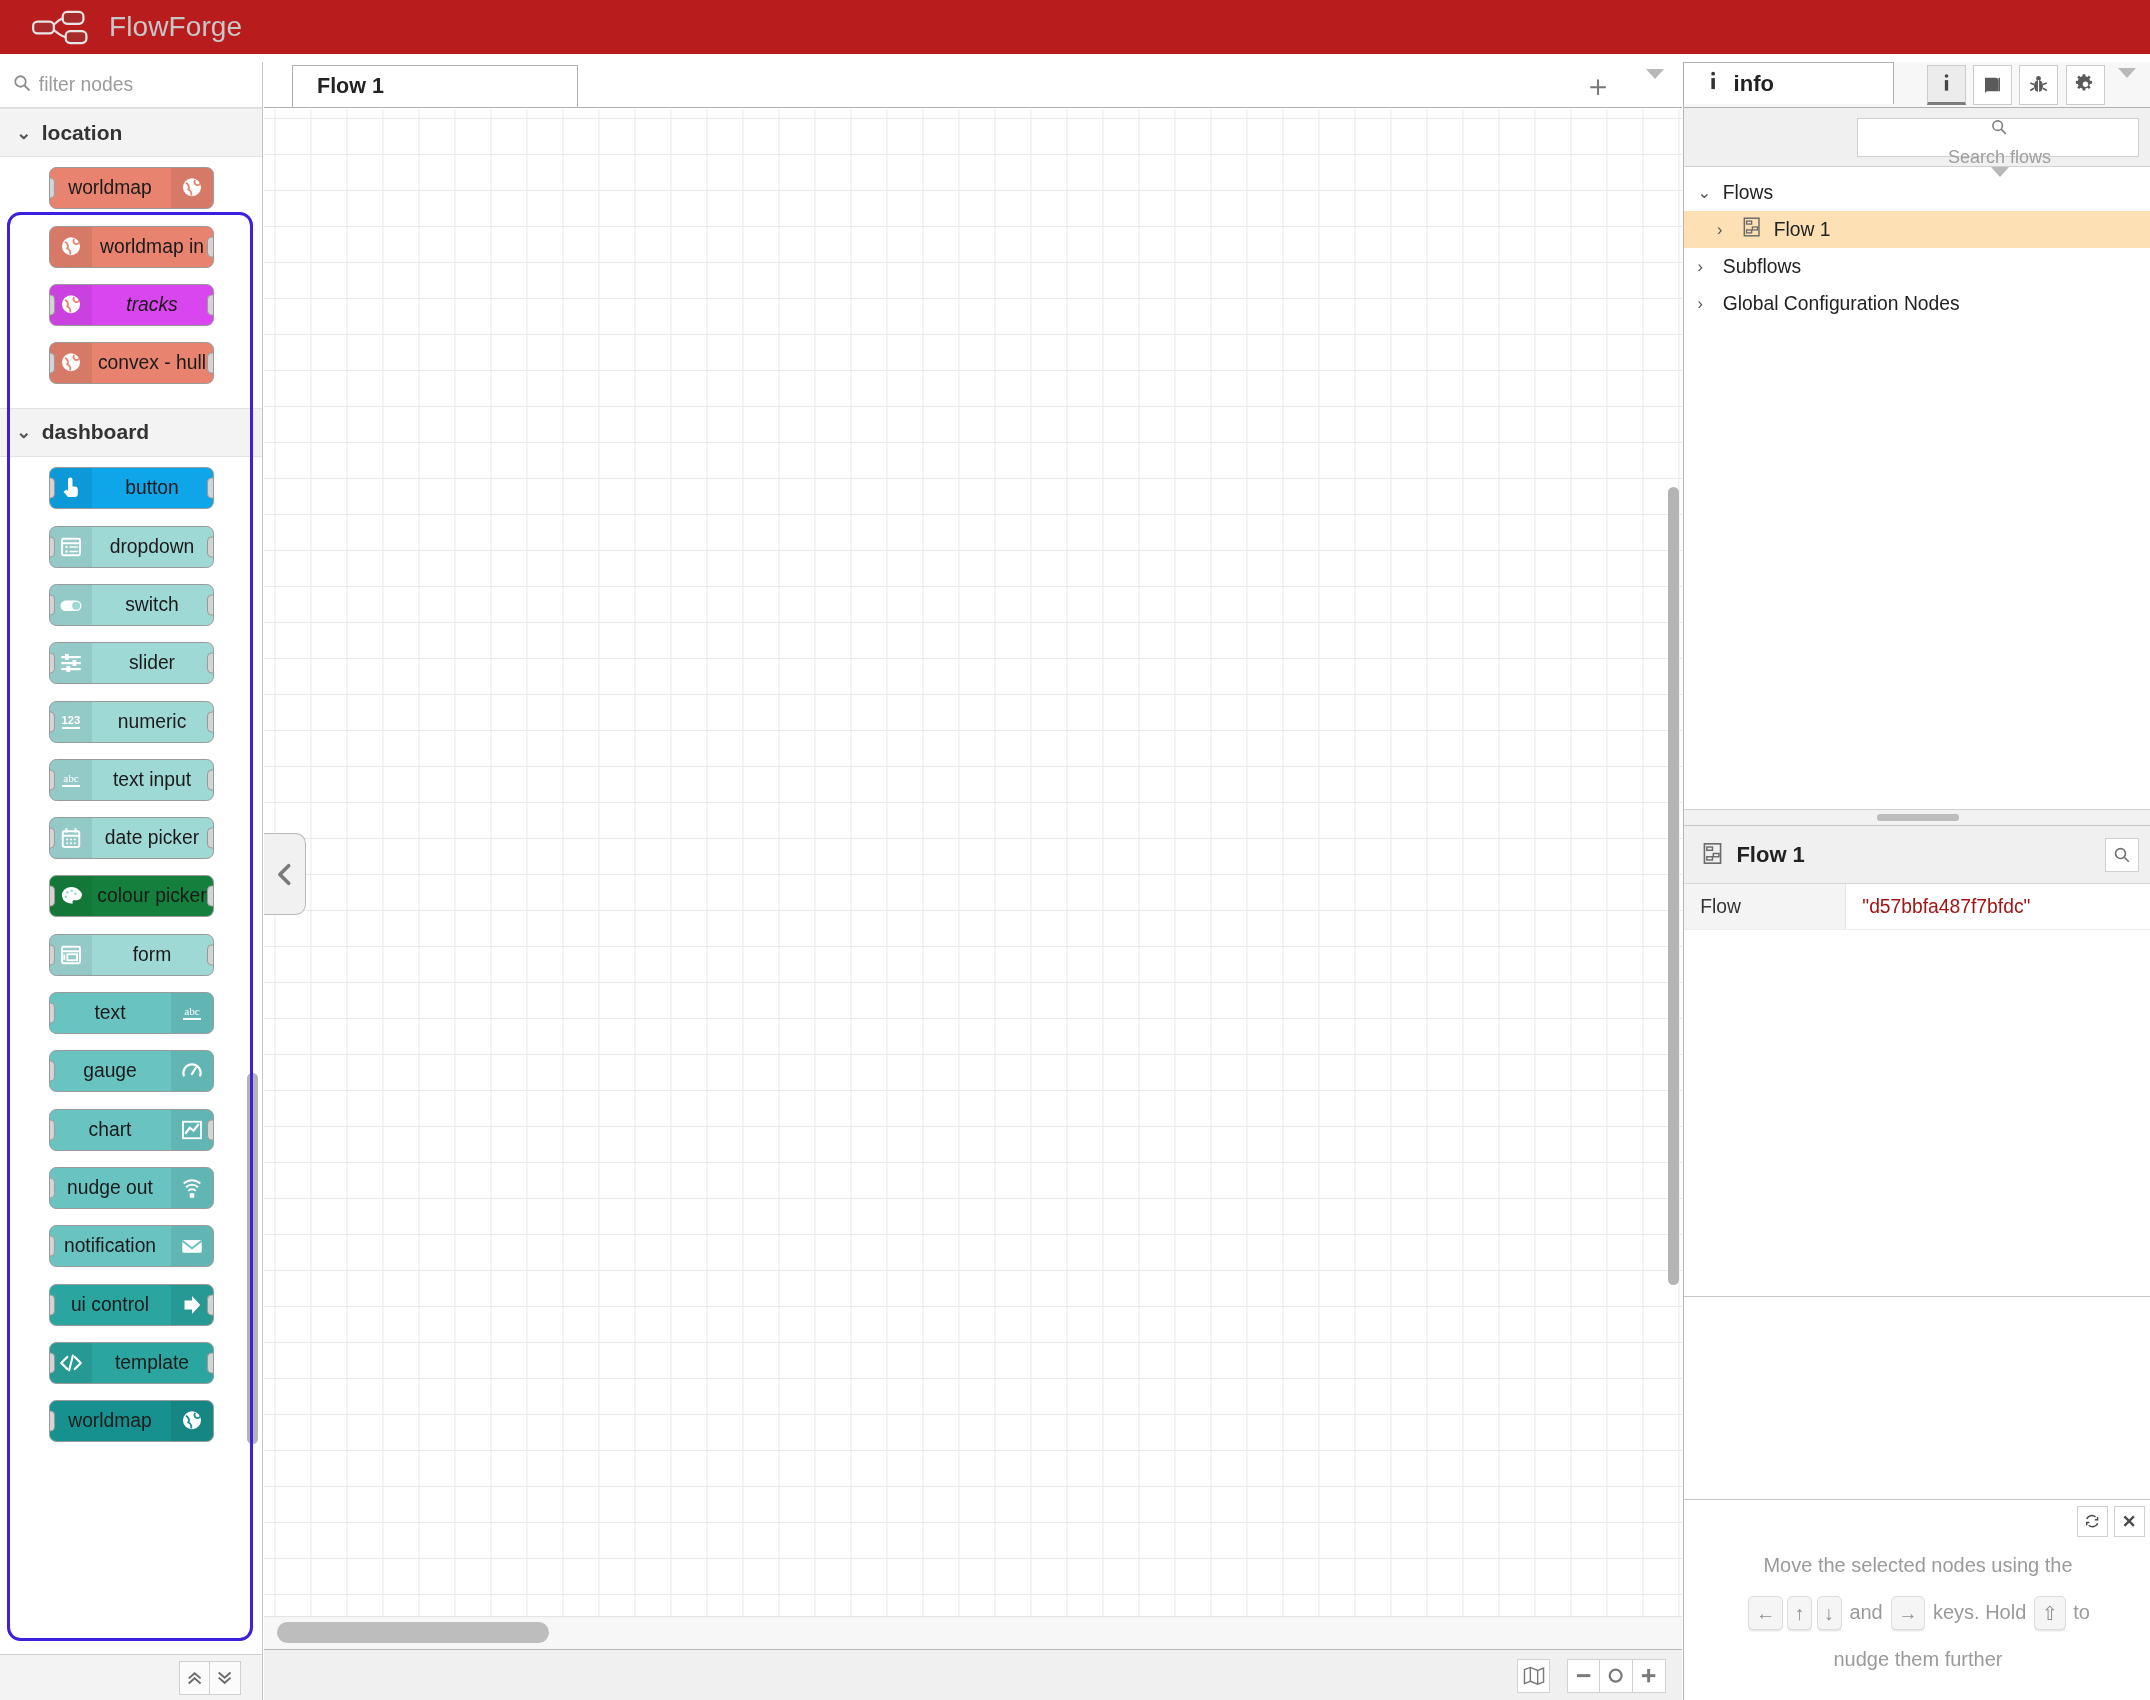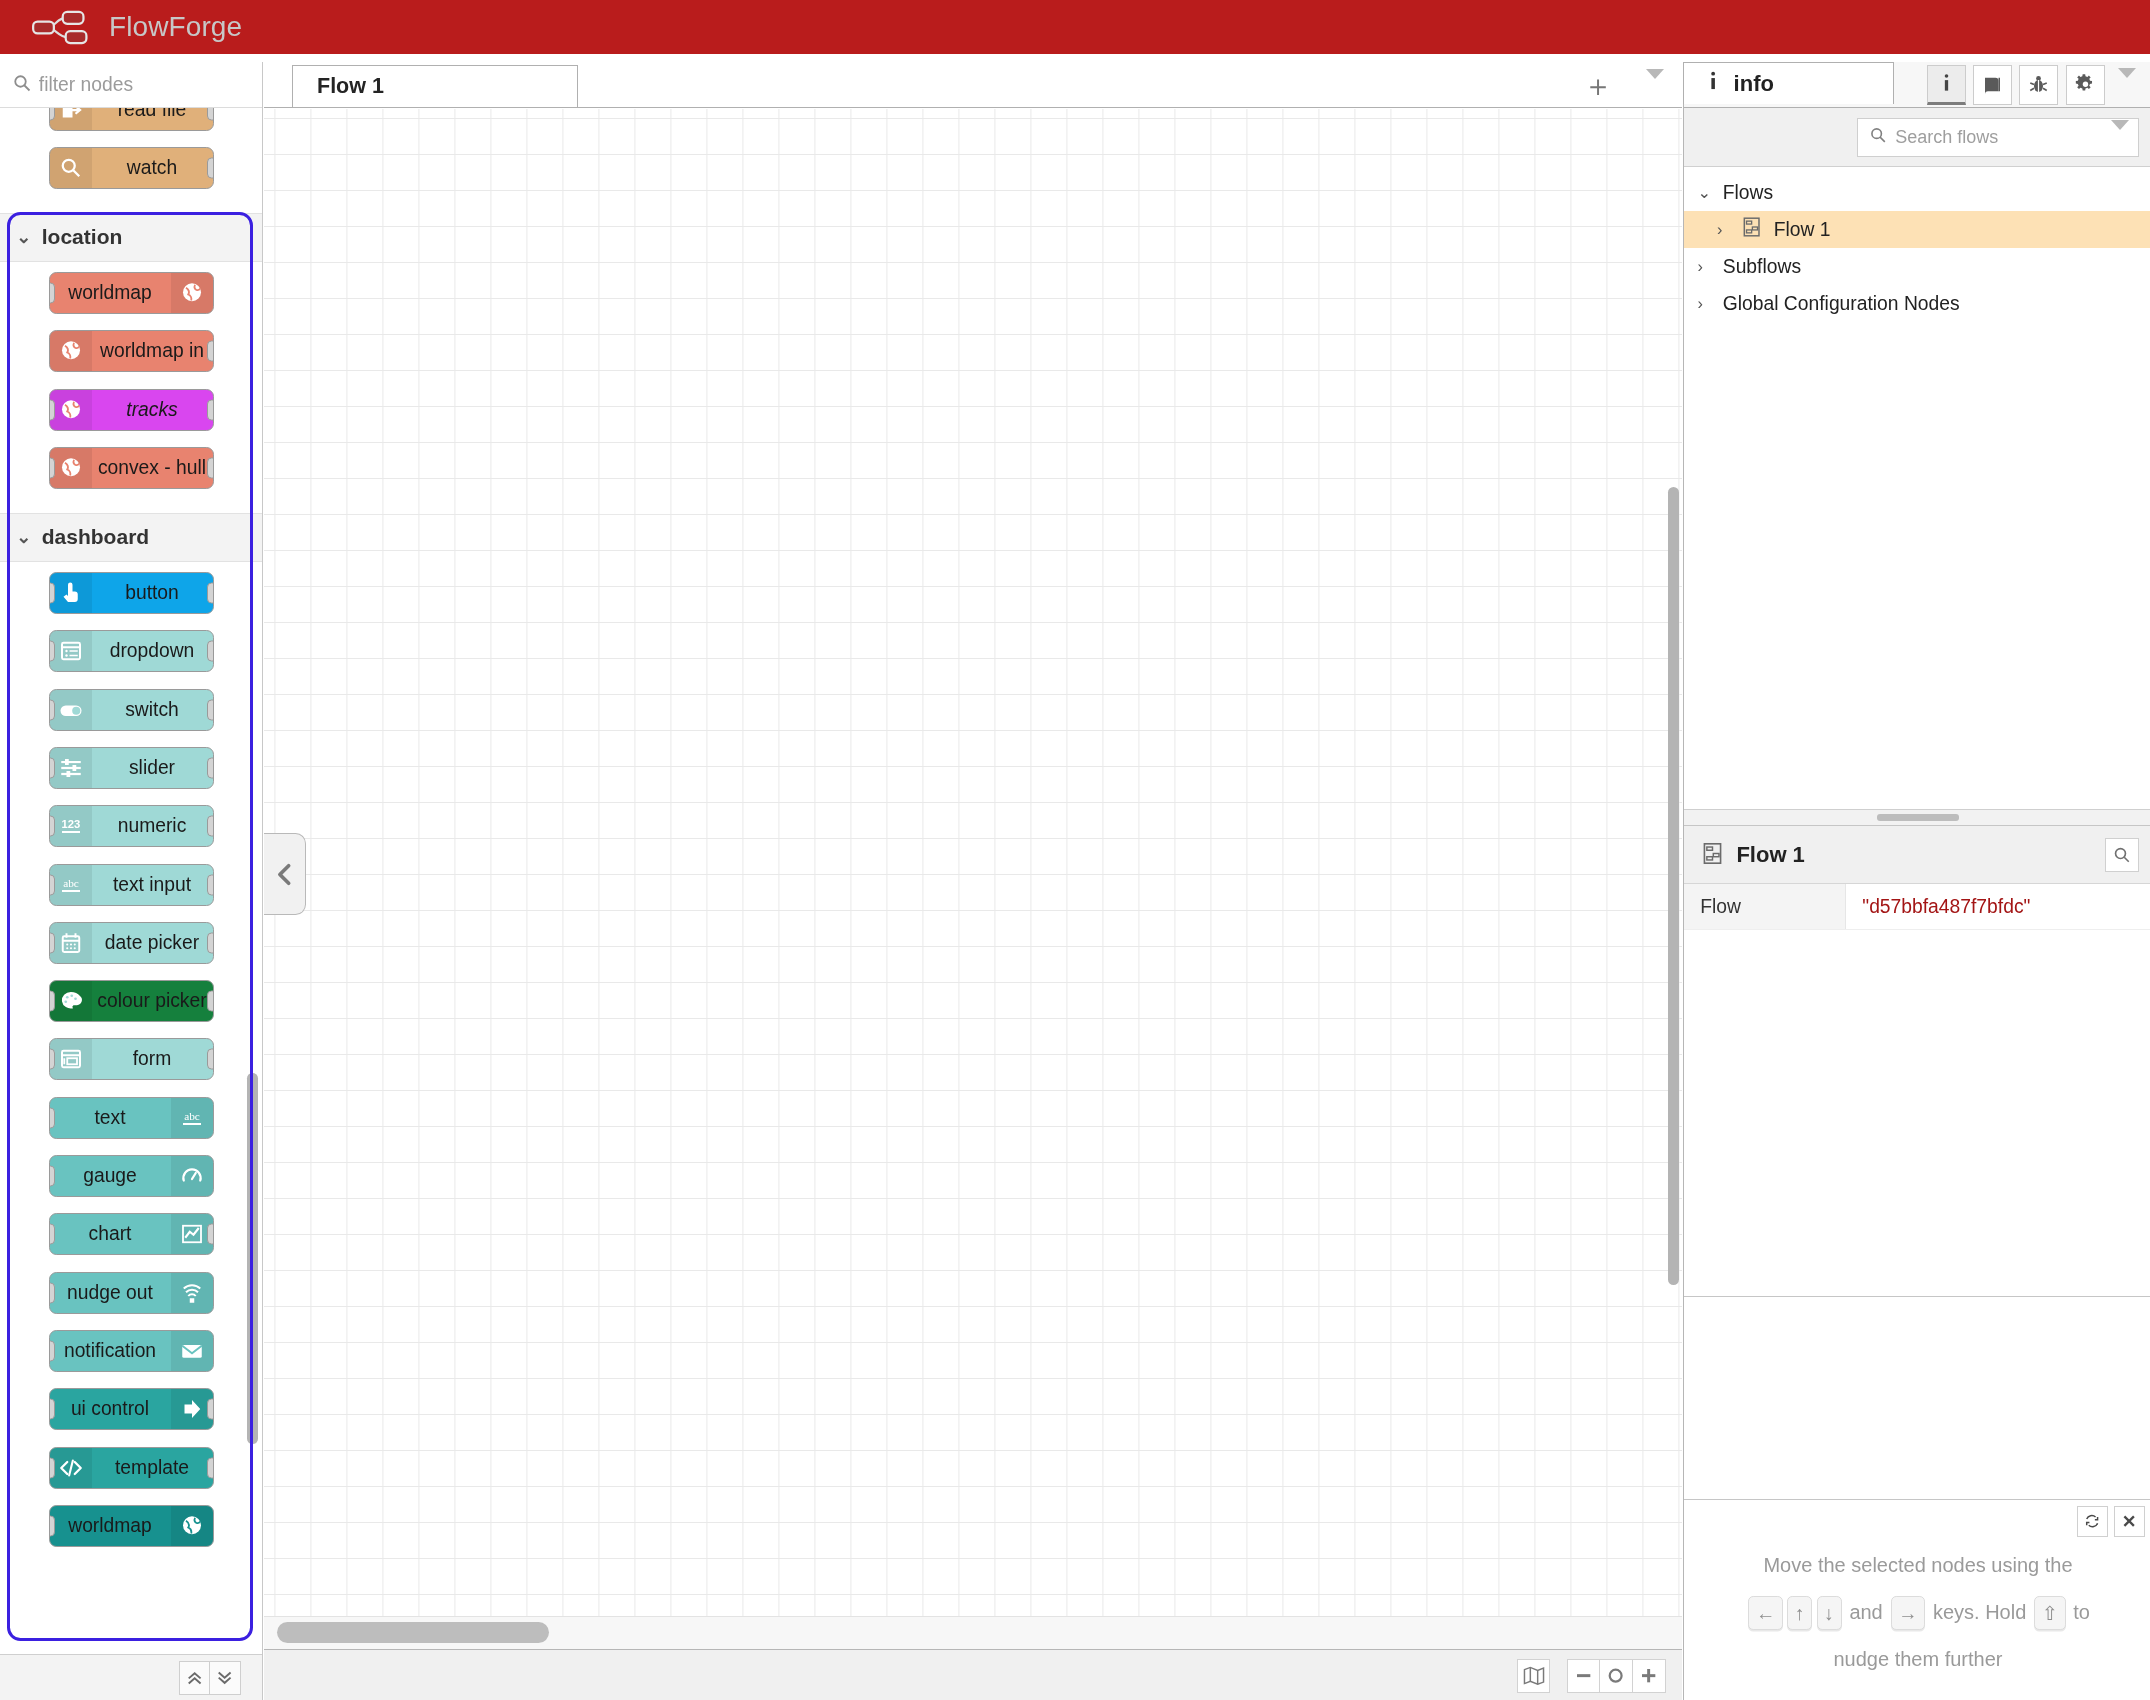--- a/index.html
+++ b/index.html
@@ -195,21 +195,21 @@
   }
   .sbi.active { background:#ececec; border-bottom:3px solid #7c7c7c; }
   #sb-more { margin-left:13.4px; margin-right:4.5px; cursor:pointer; }
 
   #sb-searchrow {
     height: 59px; background:#f0f0f0; border-bottom:0.7px solid #d0d0d0;
     display:flex; align-items:center; justify-content:flex-end; padding-right:12px;
   }
   #sb-search {
     width: 282px; height: 39px; border:0.7px solid #cfcfcf; background:#fff;
-    display:flex; align-items:center; gap:9px; padding: 0 9px 0 12px;
+    display:flex; align-items:center; gap:9px; padding: 0 9px 0 12px; flex-direction: column;
   }
   #sb-search .ph { flex:1; color:#9e9e9e; font-size:18px; }
 
   .tree-row {
     height:37px; display:flex; align-items:center; gap:12px; font-size:19.3px;
     color:#222; cursor:pointer; padding-left: 13.4px;
   }
   .tree-row.child { padding-left: 33px; }
   .tree-row.sel { background:#fde1b5; }
   .tree-chev { color:#555; font-size:16.3px; width:13.4px; }
@@ -283,43 +283,20 @@
       <svg width="18" height="18" viewBox="0 0 24 24">
           <circle cx="10" cy="10" r="7" stroke="#8d8d8d" stroke-width="2.4" fill="none"></circle>
           <line x1="15" y1="15" x2="22" y2="22" stroke="#8d8d8d" stroke-width="2.4"></line>
         </svg>
     </span>
     <span class="ph">filter nodes</span>
   </div>
 
   <div id="palette-body">
 
-    <div class="cat-items" style="padding-top:0;">
-      <div class="node" style="background:#e0b07a; margin-top:-19.3px;">
-        <span class="port in"></span>
-        <span class="nicon">
-          <svg viewBox="0 0 32 32">
-              <rect x="5" y="6" width="13" height="20" fill="#fff"></rect>
-              <path d="M14 16 L27 16 M22 11 L28 16 L22 21" stroke="#fff" stroke-width="3" fill="none"></path>
-            </svg>
-        </span>
-        <span class="nlabel">read file</span>
-        <span class="port out"></span>
-      </div>
-      <div class="node" style="background:#e0b07a;">
-        <span class="nicon">
-          <svg viewBox="0 0 32 32">
-              <circle cx="13" cy="13" r="8" stroke="#fff" stroke-width="3" fill="none"></circle>
-              <line x1="19" y1="19" x2="27" y2="27" stroke="#fff" stroke-width="3"></line>
-            </svg>
-        </span>
-        <span class="nlabel">watch</span>
-        <span class="port out"></span>
-      </div>
-    </div>
 
     <div class="cat-header">
       <span class="chev">⌄</span>
       <span>location</span>
     </div>
     <div class="cat-items">
       <div class="node icon-right" style="background:#e8836f;">
         <span class="port in"></span>
         <span class="nicon">
           <svg viewBox="0 0 32 32">

